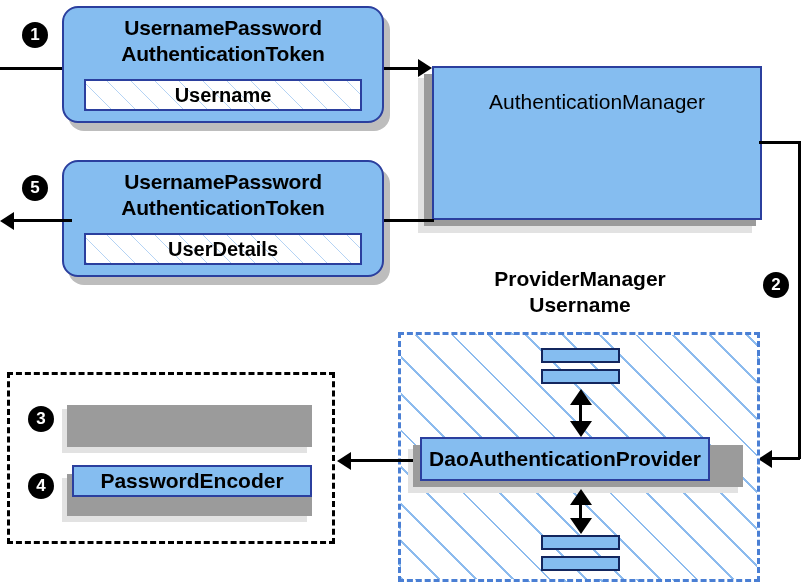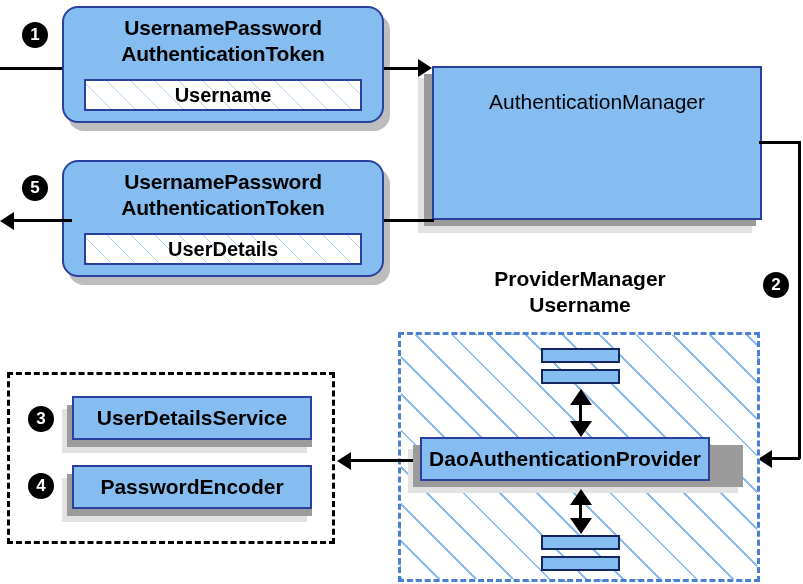--- a/index.html
+++ b/index.html
@@ -292,20 +292,19 @@
   <div class="mini-bar" style="left:541px; top:556px; width:79px; height:15px;"></div>
 
   <div class="hline" style="left:351px; top:459px; width:62px;"></div>
   <div class="arrow-l" style="left:337px; top:452px;"></div>
 
   <div class="dashed-plain" style="left:7px; top:372px; width:328px; height:172px;"></div>
 
   <div class="bullet" style="left:28px; top:406px;">3</div>
   <div class="svc-shadow-light" style="left:62px; top:409px; width:245px; height:44px;"></div>
   <div class="svc-shadow-dark" style="left:67px; top:405px; width:245px; height:42px;"></div>
-  <div class="svc" style="left:72px; top:396px; width:240px; height:44px;">UserDetailsService</div>
 
   <div class="bullet" style="left:28px; top:473px;">4</div>
   <div class="svc-shadow-light" style="left:62px; top:478px; width:245px; height:44px;"></div>
   <div class="svc-shadow-dark" style="left:67px; top:474px; width:245px; height:42px;"></div>
-  <div class="svc" style="left:72px; top:465px; width:240px; height:44px;">PasswordEncoder</div>
+  <div class="svc" style="left:72px; top:465px; width:240px; height:32px;">PasswordEncoder</div>
 
 </div>
 
 </body></html>

